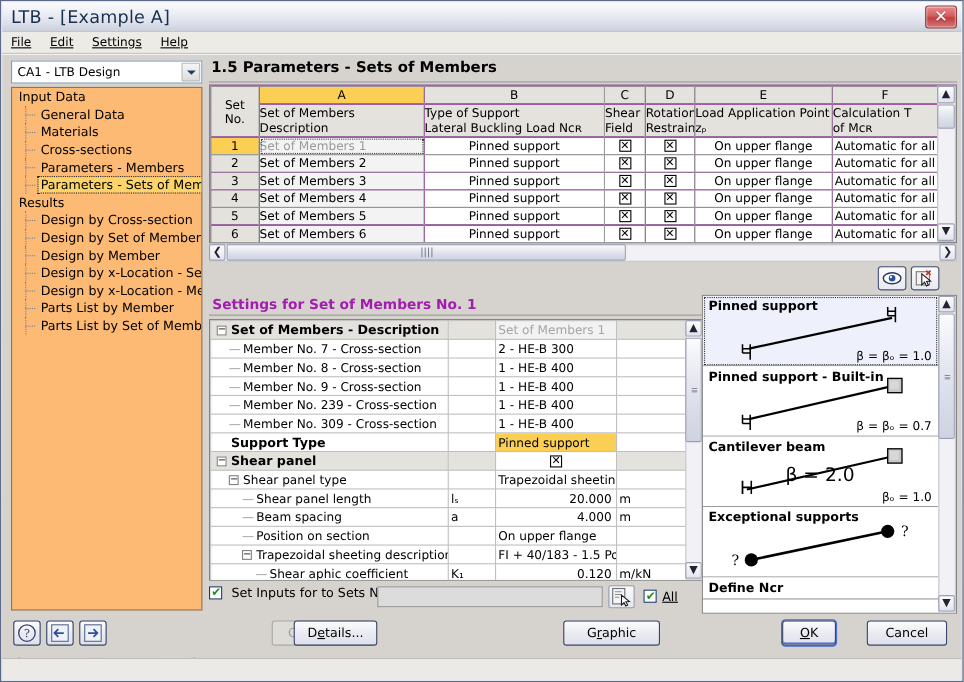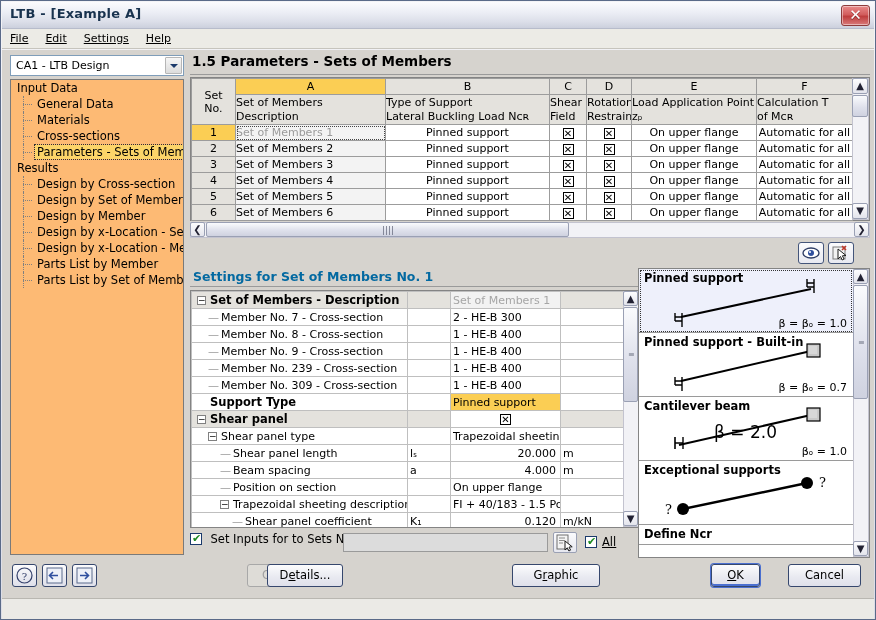--- a/index.html
+++ b/index.html
@@ -18,21 +18,21 @@
     border: 1px solid #5a6a88;
     background: linear-gradient(to bottom,#f3f3f6 0%,#e7e8ef 45%,#dcdde6 100%);
   }
   #titlebar {
     position: absolute; left: 1px; top: 1px; width: 872px; height: 27px;
     background: linear-gradient(to bottom,#fbfbfd 0%,#eceef5 40%,#dcdfe9 75%,#ccd0dd 100%);
     border-bottom: 1px solid #b7bccb;
   }
   #title-text {
     position: absolute; left: 8px; top: 4px;
-    font-size: 13px; font-weight: bold; color: #18324e;
+    font-size: 16px; font-weight: normal; color: #18324e;
     letter-spacing: .2px;
   }
   #close-btn {
     position: absolute; right: 4px; top: 3px; width: 29px; height: 21px;
     border: 1px solid #8d3b3b; border-radius: 3px;
     background: linear-gradient(to bottom,#e98b8b 0%,#d25d5d 45%,#bf3e3e 55%,#d97a7a 100%);
     box-shadow: inset 0 0 0 1px rgba(255,255,255,.45);
     cursor: pointer;
   }
   #close-btn .x {
@@ -170,21 +170,21 @@
     background: linear-gradient(to bottom,#fbfbfd,#e8e9f1);
     border: 1px solid #44557a; border-radius: 3px; cursor: pointer;
   }
 
   
   #settings {
     position: absolute; left: 0; top: 218px; width: 450px; height: 290px;
   }
   #settings-title {
     position: absolute; left: 0; top: 0; width: 450px; height: 19px;
-    font-size: 12.5px; font-weight: bold; color: #0369a1;
+    font-size: 12.5px; font-weight: bold; color: #a21caf;
     border-bottom: 1px solid #9a9a9a; padding-left: 3px; padding-top: 1px;
   }
   #settings-grid-wrap {
     position: absolute; left: 0; top: 22px; width: 450px; height: 238px;
     border: 1px solid #848484; background: #fff; overflow: hidden;
   }
   table.sgrid { border-collapse: collapse; table-layout: fixed; width: 433px; font-size: 11px; }
   table.sgrid td { border: 1px solid #bfbfbf; height: 17px; padding: 0 2px; white-space: nowrap; overflow: hidden; }
   td.s-label { background: #fff; }
   td.s-label.grp { background: #e4e2dd; font-weight: bold; font-size: 11.5px; }
@@ -303,20 +303,21 @@
     <div id="combo">
       <div class="val">CA1 - LTB Design</div>
       <div class="arrowbox"></div>
     </div>
 
     <div id="tree">
         <div class="tnode root"><span class="lbl">Input Data</span></div>
         <div class="tnode child"><span class="lbl">General Data</span></div>
         <div class="tnode child"><span class="lbl">Materials</span></div>
         <div class="tnode child"><span class="lbl">Cross-sections</span></div>
+        <div class="tnode child"><span class="lbl">Parameters - Members</span></div>
         <div class="tnode child sel"><span class="lbl">Parameters - Sets of Members</span></div>
         <div class="tnode root"><span class="lbl">Results</span></div>
         <div class="tnode child"><span class="lbl">Design by Cross-section</span></div>
         <div class="tnode child"><span class="lbl">Design by Set of Members</span></div>
         <div class="tnode child"><span class="lbl">Design by Member</span></div>
         <div class="tnode child"><span class="lbl">Design by x-Location - Sets of M</span></div>
         <div class="tnode child"><span class="lbl">Design by x-Location - Members</span></div>
         <div class="tnode child"><span class="lbl">Parts List by Member</span></div>
         <div class="tnode child"><span class="lbl">Parts List by Set of Members</span></div>
       </div>
@@ -556,21 +557,21 @@
                   <td class="s-val">On upper flange</td>
                   <td class="s-unit"></td>
                 </tr>
                 <tr>
                   <td class="s-label"><span class="ind2"><span class="exp">−</span><span>Trapezoidal sheeting description</span></span></td>
                   <td class="s-sym"></td>
                   <td class="s-val">FI + 40/183 - 1.5 Positive Positi</td>
                   <td class="s-unit"></td>
                 </tr>
                 <tr>
-                  <td class="s-label"><span class="ind3"><span class="dash">—</span><span>Shear panel coefficient</span></span></td>
+                  <td class="s-label"><span class="ind3"><span class="dash">—</span><span>Shear aphic coefficient</span></span></td>
                   <td class="s-sym">K₁</td>
                   <td class="s-val num">0.120</td>
                   <td class="s-unit">m/kN</td>
                 </tr>
               </tbody>
             </table>
           <div id="settings-vscroll">
             <div class="sb-track" style="left:0;top:0;width:16px;height:236px;"></div>
             <div class="sb-btn" style="left:0px;top:0px;width:15px;height:15px;line-height:13px;">▲</div>
             <div class="sb-thumb" style="left:0px;top:16px;width:15px;height:95px;">

